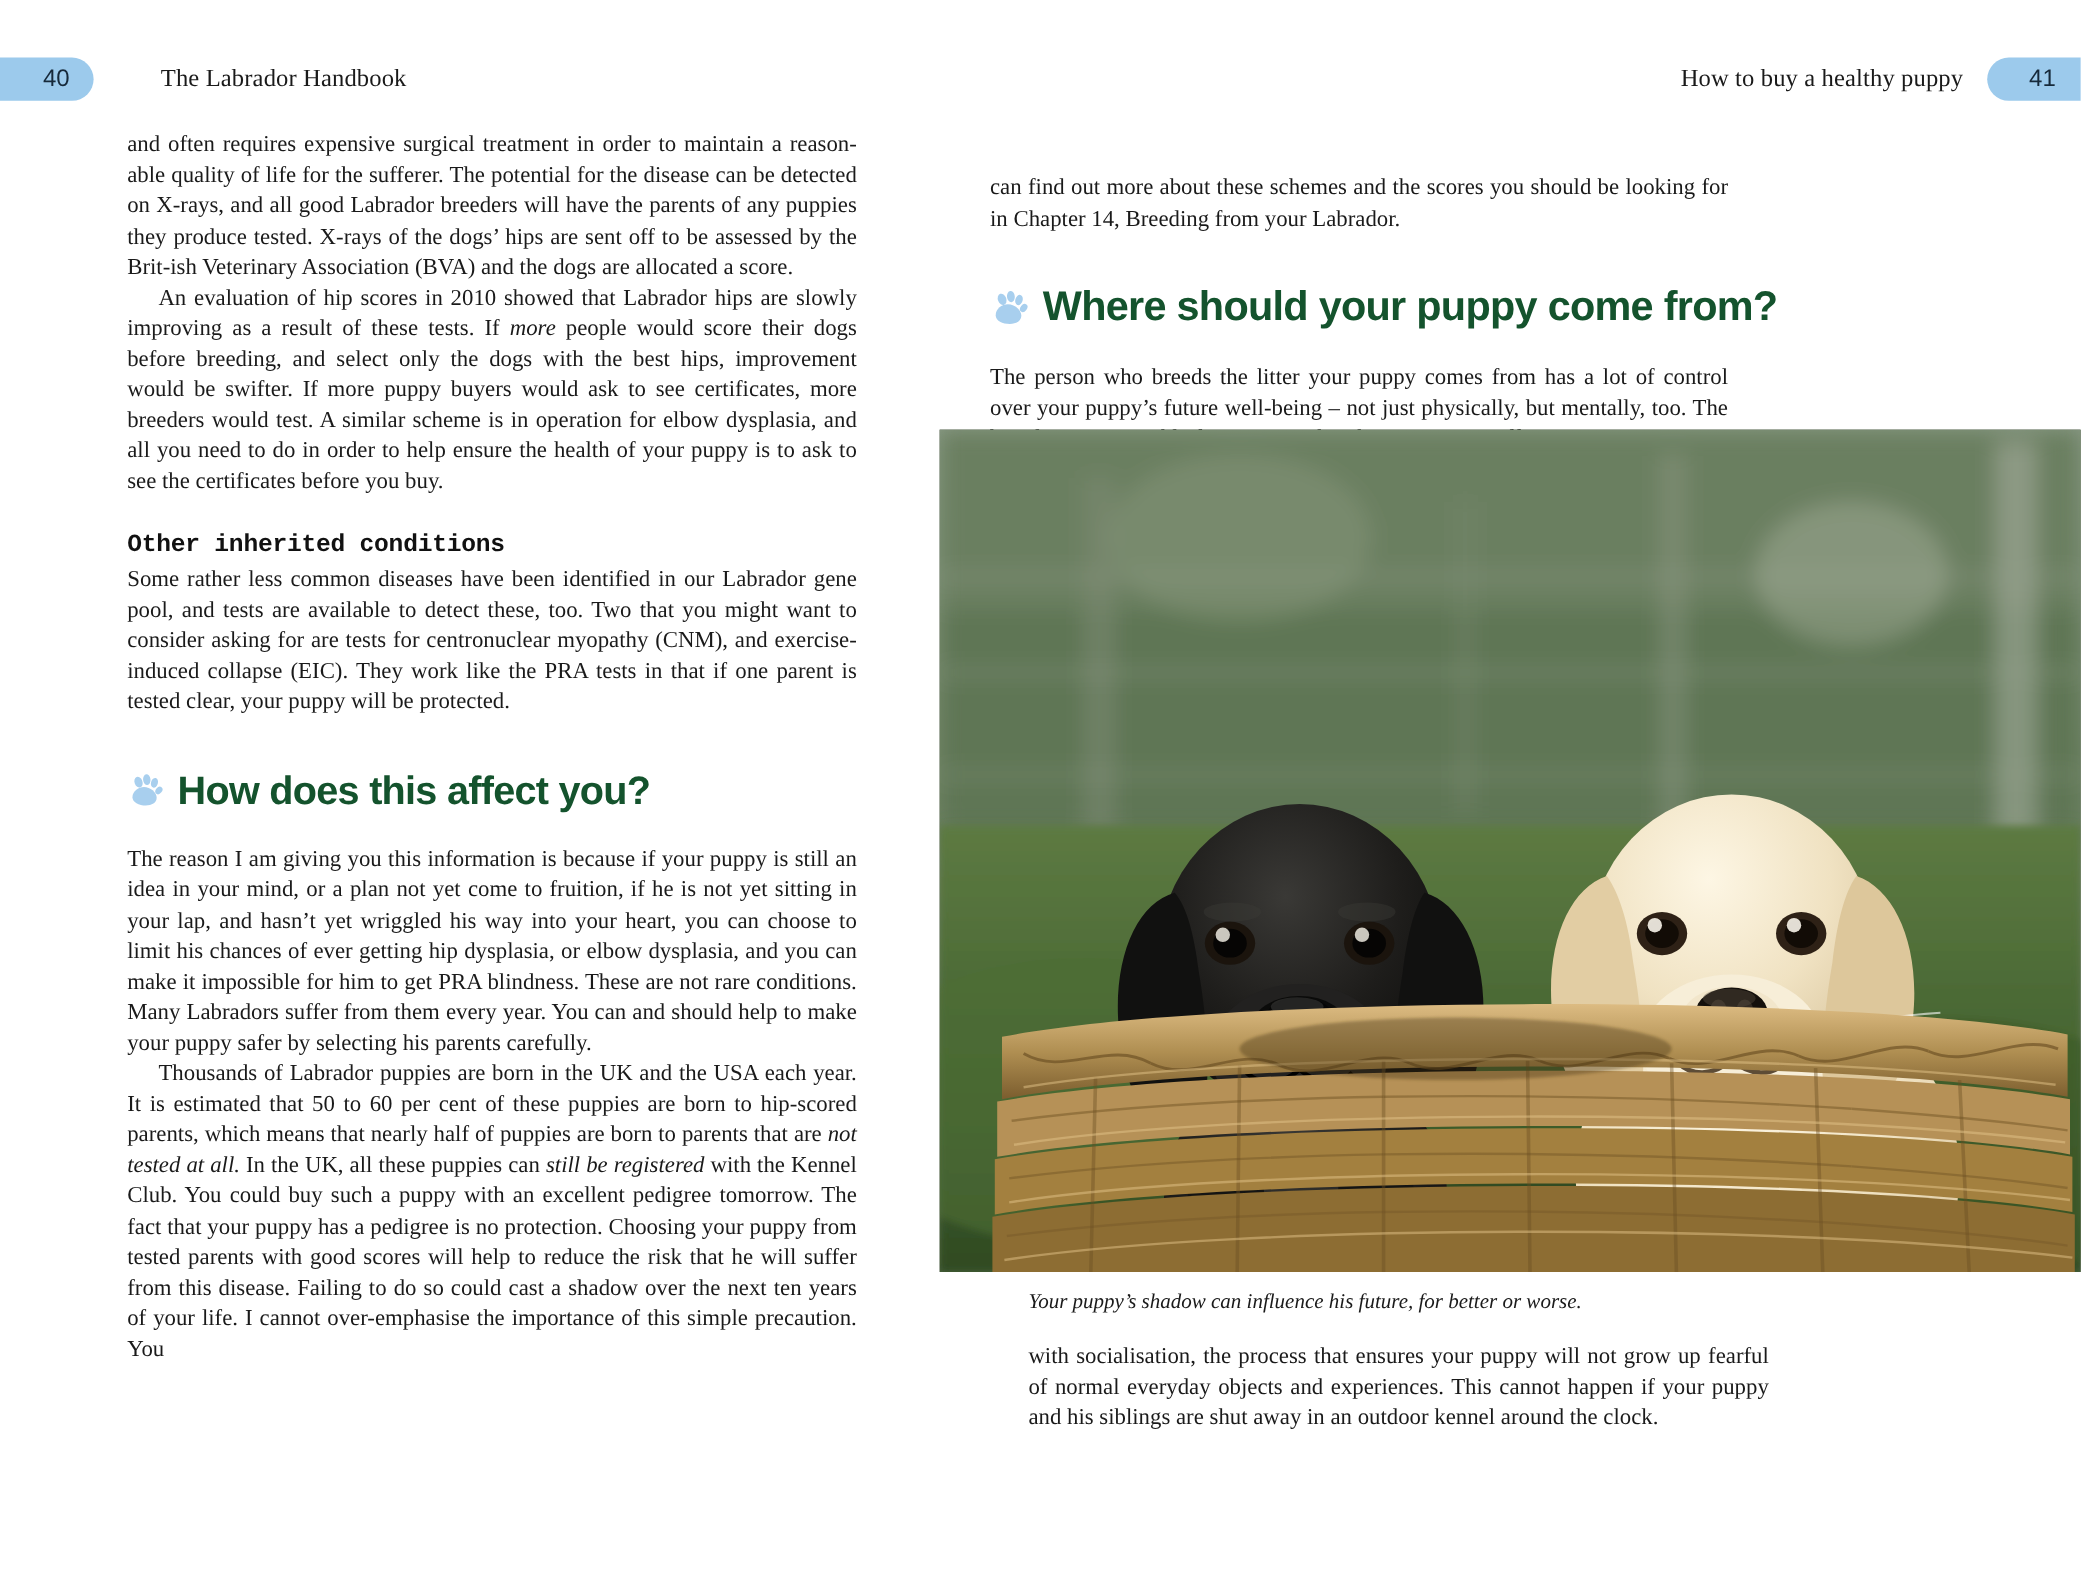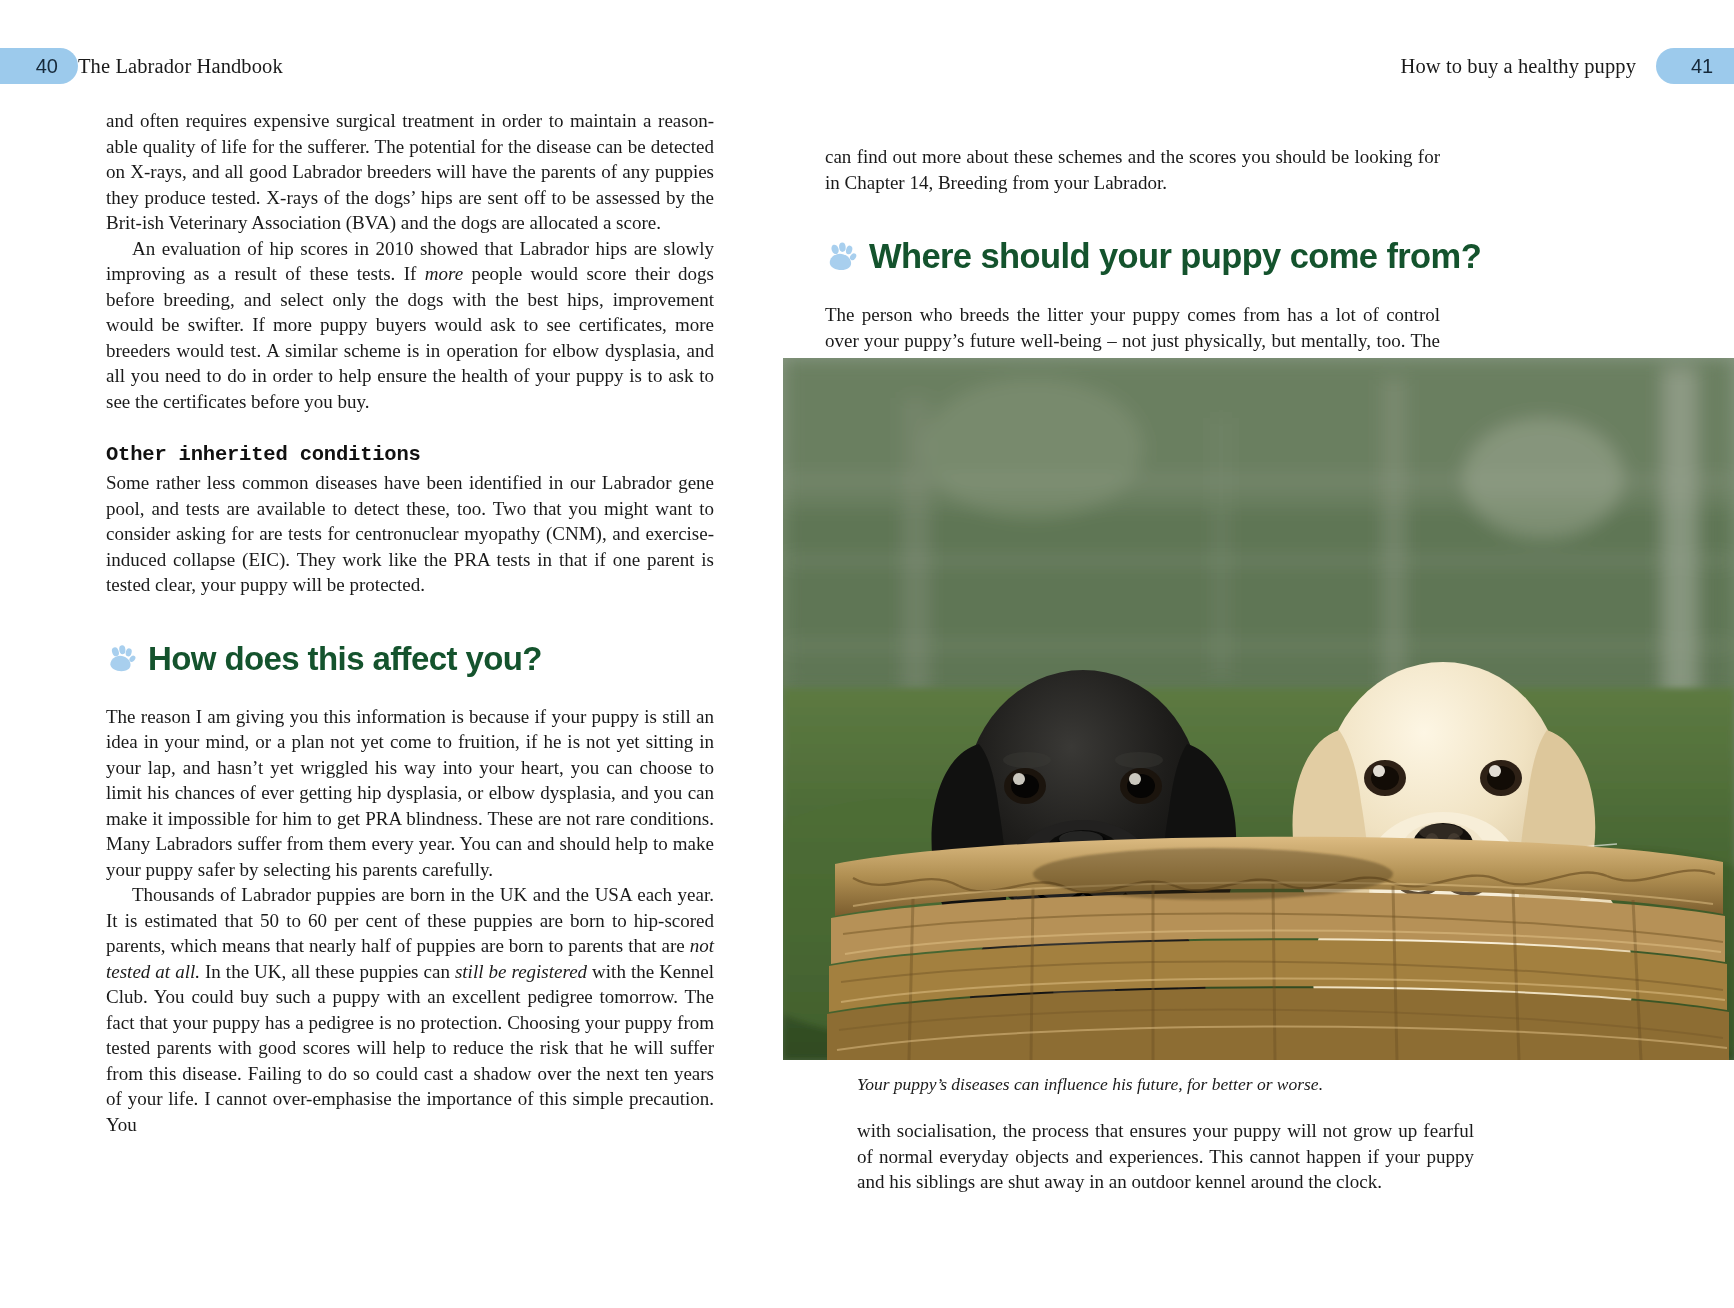--- a/index.html
+++ b/index.html
@@ -26,21 +26,21 @@
   }
 
   
   .runhead {
     position: absolute;
     top: 48px;
     height: 36px;
     display: flex;
     align-items: center;
   }
-  .runhead-left  { left: 0px; }
+  .runhead-left  { left: 0px; gap: 20px; }
   .runhead-right { right: 0px; }
 
   .folio {
     background: #9ccaec;
     color: #16293a;
     font-family: "Liberation Sans", sans-serif;
     font-size: 20px;
     font-weight: 400;
     height: 36px;
     display: flex;
@@ -64,21 +64,21 @@
   }
   .folio-right span { padding-left: 14px; }
 
   .runhead-title {
     font-family: "Liberation Serif", serif;
     font-size: 20.5px;
     letter-spacing: 0.1px;
     color: #1a1a1a;
     white-space: nowrap;
   }
-  .runhead-left .runhead-title  { }
+  .runhead-left .runhead-title  { margin-left: 36px; }
   .runhead-right .runhead-title { margin-right: 20px; }
 
   
   .col {
     position: absolute;
     top: 108px;
   }
   .col-left  { left: 106px;  width: 608px; }
   .col-right { left: 825px;  width: 615px; margin-top: 36px; }
 
@@ -459,19 +459,19 @@
           <path d="M54 692 C250 662 700 660 944 690"></path>
         </g>
 
         <ellipse cx="430" cy="516" rx="180" ry="26" fill="#3b2a10" opacity="0.35" filter="url(#blurTiny)"></ellipse>
       </g>
 
       <rect x="0" y="0" width="951" height="702" fill="none"></rect>
     </svg>
   </div>
 
-  <div class="caption">Your puppy’s diseases can influence his future, for better or worse.</div>
+  <div class="caption">Your puppy’s shadow can influence his future, for better or worse.</div>
 
   <div class="col-right-bottom">
     <p class="body last-line-left">with socialisation, the process that ensures your puppy will not grow up fearful of normal everyday objects and experiences. This cannot happen if your puppy and his siblings are shut away in an outdoor kennel around the clock.</p>
   </div>
 
 </div>
 
 </body></html>

